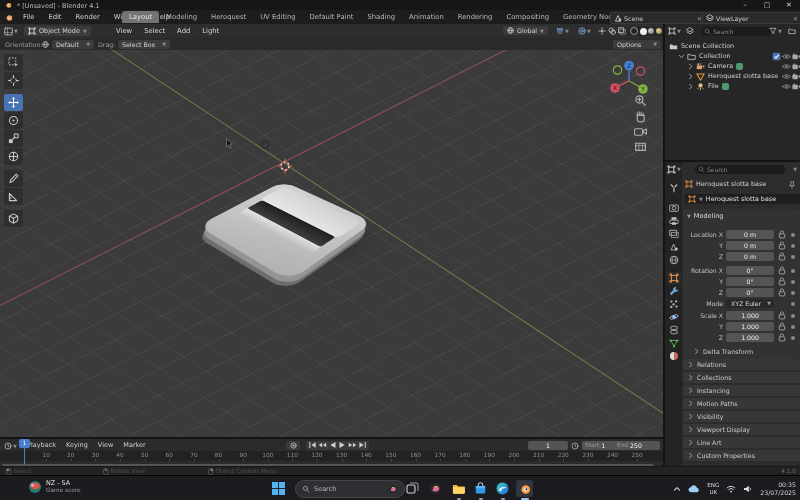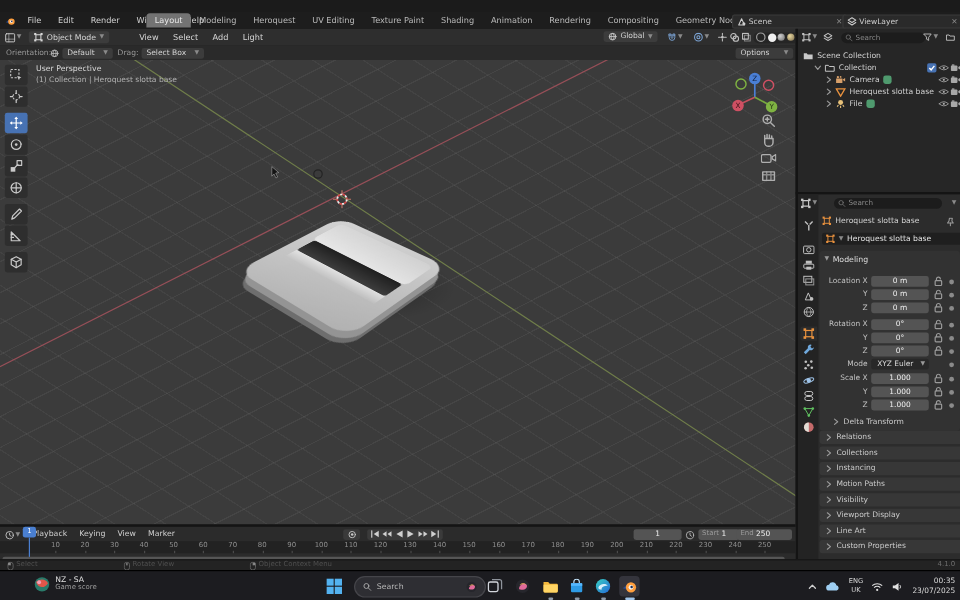--- a/index.html
+++ b/index.html
@@ -124,20 +124,34 @@
   .tb-under{position:absolute;top:22px;height:1.6px;border-radius:1px;background:#8f9aa8;}
   #tray{position:absolute;right:4px;top:0;height:25px;display:flex;align-items:center;gap:7px;}
   .tray-txt{font-size:5.6px;line-height:6.5px;color:#d8d8d8;text-align:center;}
   #tb-time{font-size:6.2px;line-height:7.5px;color:#d8d8d8;text-align:right;}
 </style>
 </head>
 <body>
 
 <div id="app">
 
+  <div id="titlebar" class="abs">
+    <span class="icon abs" style="left:4px;top:1px;width:8px;height:8px;">
+        <svg viewBox="0 0 14 14">
+          <path d="M1.5 8.6L6.3 4.8l2.6 1L4.5 9.6z" fill="#2a4a8a"></path>
+          <circle cx="8.6" cy="7.8" r="4.2" fill="#ff9f3e"></circle>
+          <circle cx="8.6" cy="7.8" r="1.9" fill="#f5f5f5"></circle>
+          <circle cx="9.1" cy="7.5" r="1" fill="#1b2a52"></circle>
+        </svg>
+      </span>
+    <span id="title-text">* [Unsaved] - Blender 4.1</span>
+    <span class="winctl" style="right:44px;">–</span>
+    <span class="winctl" style="right:22px;">▢</span>
+    <span class="winctl" style="right:0;">✕</span>
+  </div>
 
   <div id="menubar" class="abs">
     <span class="icon abs" style="left:4px;top:3px;width:9px;height:9px;">
         <svg viewBox="0 0 14 14">
           <path d="M1.5 8.6L6.3 4.8l2.6 1L4.5 9.6z" fill="#2a4a8a"></path>
           <circle cx="8.6" cy="7.8" r="4.2" fill="#ff9f3e"></circle>
           <circle cx="8.6" cy="7.8" r="1.9" fill="#f5f5f5"></circle>
           <circle cx="9.1" cy="7.5" r="1" fill="#1b2a52"></circle>
         </svg>
       </span>
@@ -146,21 +160,21 @@
         <span class="menu-item">Edit</span>
         <span class="menu-item">Render</span>
         <span class="menu-item">Window</span>
         <span class="menu-item">Help</span>
       </div>
     <div id="ws-tabs">
         <span class="ws-tab active">Layout</span>
         <span class="ws-tab">Modeling</span>
         <span class="ws-tab">Heroquest</span>
         <span class="ws-tab">UV Editing</span>
-        <span class="ws-tab">Texture Paint</span>
+        <span class="ws-tab">Default Paint</span>
         <span class="ws-tab">Shading</span>
         <span class="ws-tab">Animation</span>
         <span class="ws-tab">Rendering</span>
         <span class="ws-tab">Compositing</span>
         <span class="ws-tab">Geometry Nodes</span>
         <span class="ws-tab">Scripting</span>
         <span class="ws-tab">+</span>
       </div>
     <div class="sel-pill" style="left:610px;width:88px;">
       <span class="icon" style="width:8px;height:8px;">
@@ -308,24 +322,20 @@
           <path d="M8 .5v3.2M8 12.3v3.2M.5 8h3.2M12.3 8h3.2" stroke="#c87a6a" stroke-width="0.9"></path>
         </svg>
       </span>
     <span class="icon" id="mouse-cursor">
         <svg viewBox="0 0 10 14">
           <path d="M1.5 1l6.8 5.8-3 .5 1.9 3.9-1.7.8-1.9-3.9-2.1 2.2z" fill="#141414" stroke="#bbb" stroke-width="0.5"></path>
         </svg>
       </span>
     <span id="speck"></span>
 
-    <div id="vp-overlay">
-      <div class="l1">User Perspective</div>
-      <div class="l2">(1) Collection | Heroquest slotta base</div>
-    </div>
 
     <div id="toolbar">
         <div class="tool-btn">
           <span class="icon" style="width: 11px; height: 11px;">
             <svg viewBox="0 0 12 12">
               <rect x="1" y="1" width="7.5" height="7.5" stroke="currentColor" fill="none" stroke-dasharray="2 1.4"></rect>
               <path d="M6.8 6.8l4 1.5-1.7.6-.6 1.8z" fill="currentColor"></path>
             </svg>
           </span>
         </div>

